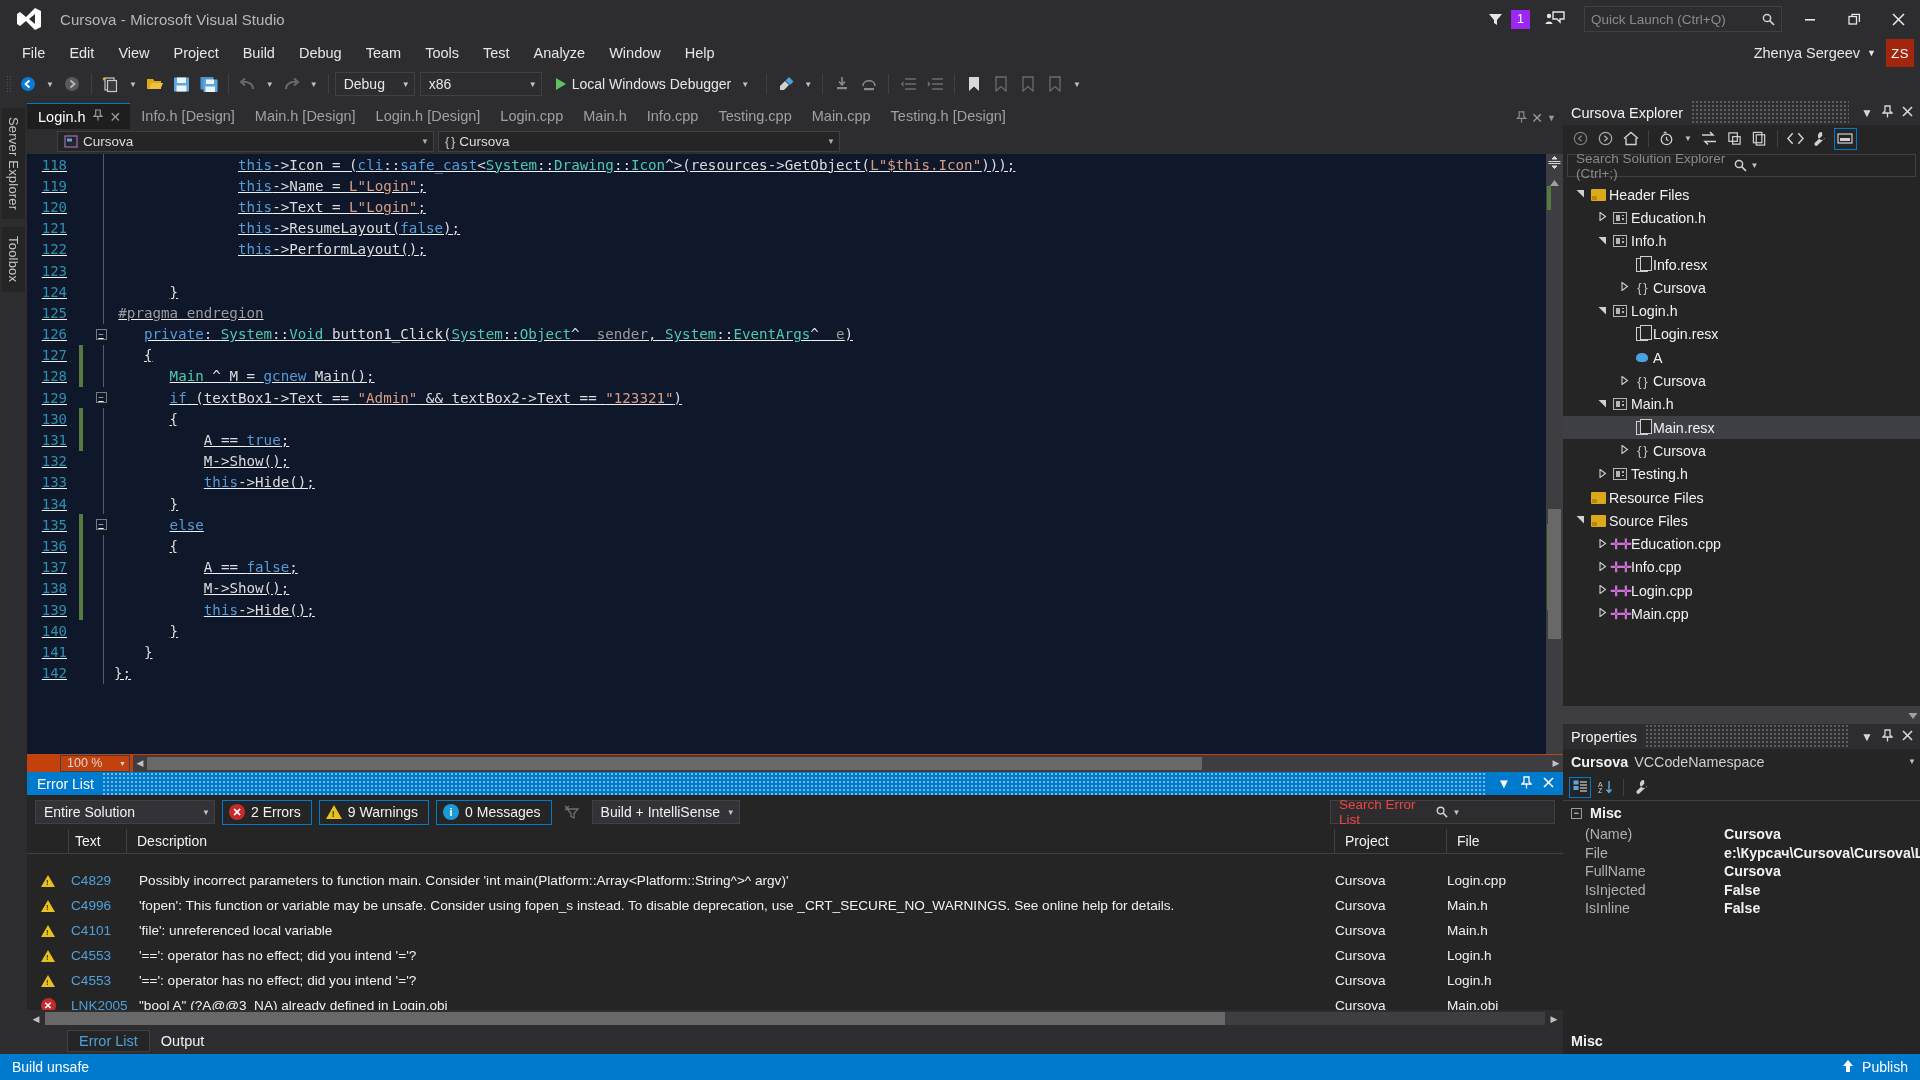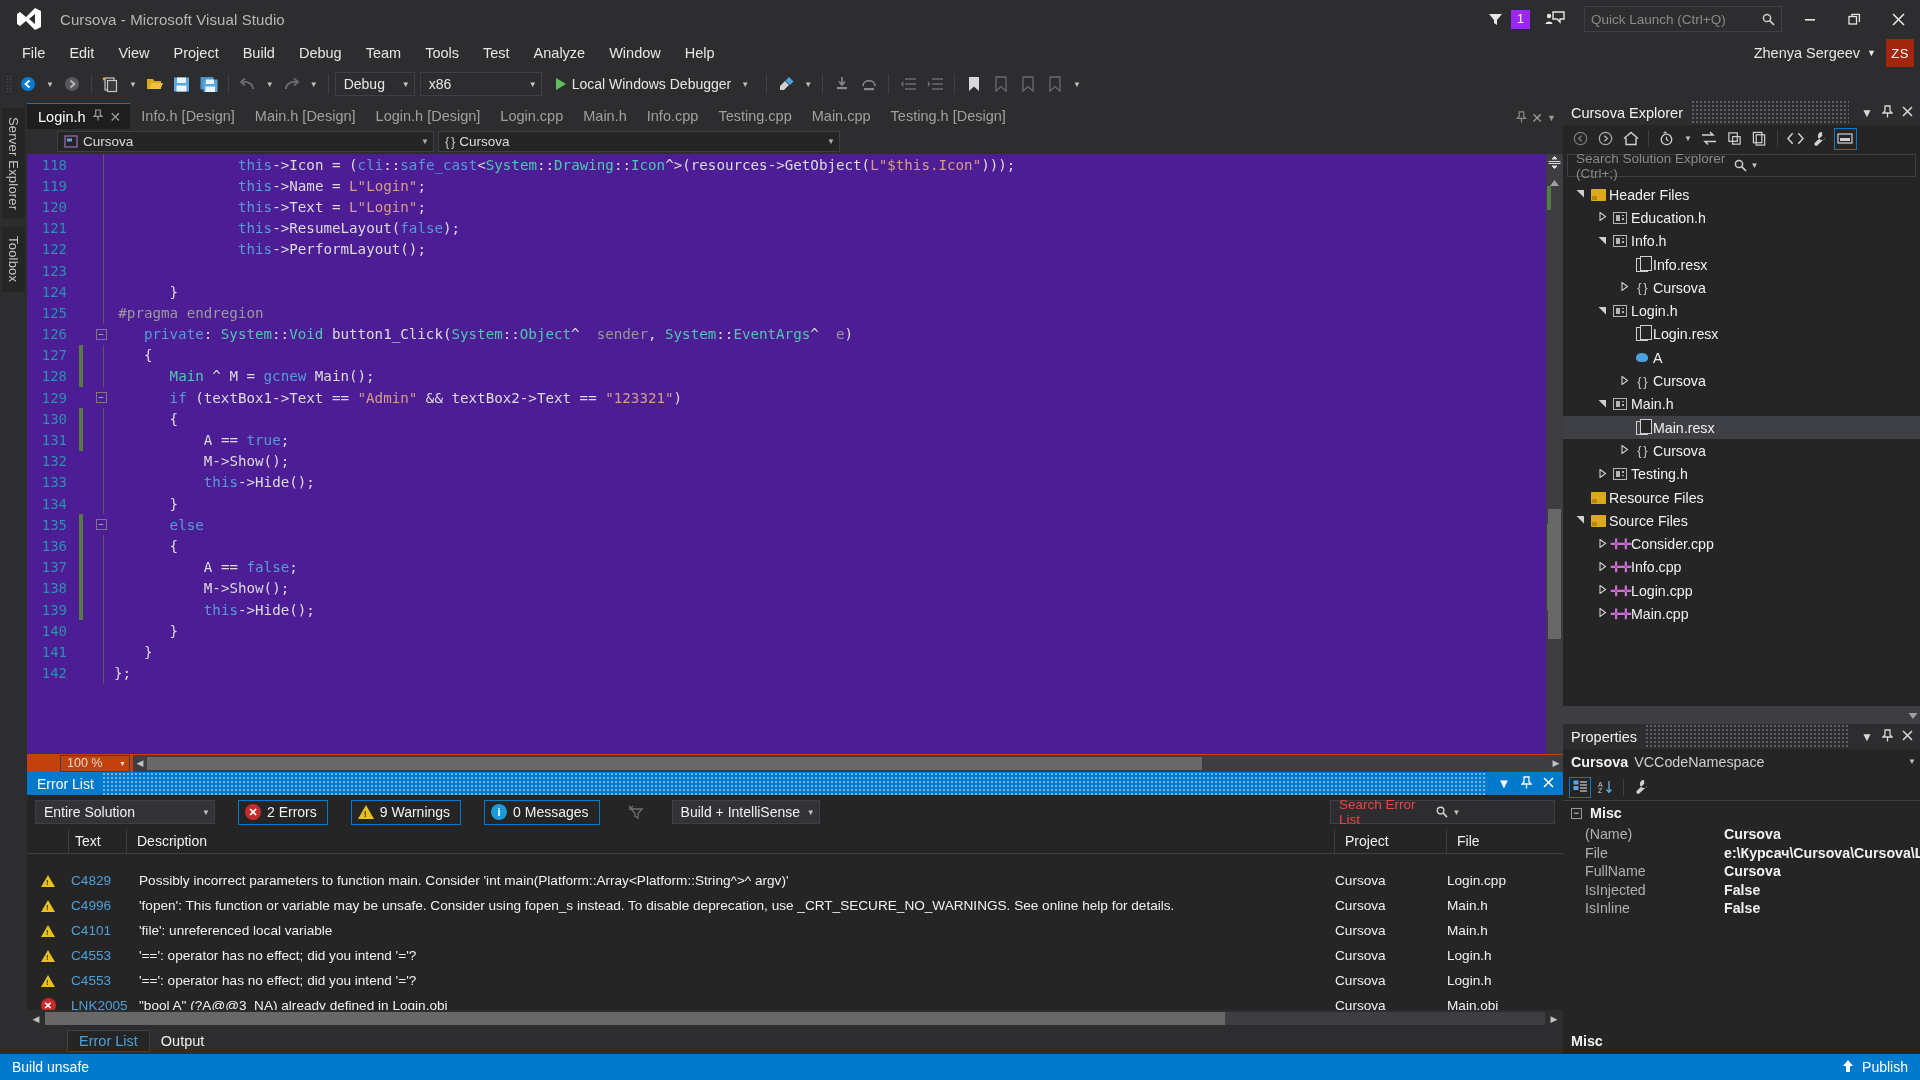--- a/index.html
+++ b/index.html
@@ -68,21 +68,21 @@
   .tab .x { font-size:14px; color:#9a9a9a; }
   .tabstrip-right { margin-left:auto; display:flex; align-items:center; gap:4px; padding:0 7px 3px 0; color:#9a9a9a; }
 
   
   .navbar { height:25px; background:#2d2d30; display:flex; align-items:center; flex:0 0 25px; gap:0; }
   .navcombo { height:21px; border:1px solid #3f3f46; background:#252526; display:flex; align-items:center;
               padding:0 4px 0 6px; color:#dcdcdc; font-size:13.5px; gap:5px; }
   .navcombo .cc { font-size:8px; color:#b0b0b0; margin-left:auto; padding-left:6px; }
 
   
-  .editorwrap { flex:1; display:flex; background:#4c1d95; min-height:0; position:relative; }
+  .editorwrap { flex:1; display:flex; background:#0f172a; min-height:0; position:relative;text-decoration:underline; }
   .editor { flex:1; position:relative; overflow:hidden;
             font-family:"DejaVu Sans Mono","Liberation Mono",monospace; font-size:14.2px; }
   .codeline { height:21.2px; display:flex; align-items:center; white-space:pre; }
   .ln { width:52px; text-align:right; padding-right:12px; color:#2b91af; flex:0 0 52px;
         font-family:"DejaVu Sans Mono",monospace; font-size:14px; }
   .glyphcol { width:15px; flex:0 0 15px; position:relative; }
   .chgbar { width:4px; height:21.2px; background:#577a41; display:block; }
   .foldbox { width:11px; height:11px; border:1px solid #7a7a7a; color:#c0c0c0; font-size:9px;
              line-height:9px; text-align:center; position:relative; top:0; }
   .foldline { width:1px; background:#5a5a5a; height:21.2px; margin-left:5px; }
@@ -103,21 +103,21 @@
   .htrack { flex:1; height:17px; background:#3e3e42; display:flex; align-items:center; margin-left:3px; position:relative; }
   .h-arrow { width:14px; text-align:center; color:#c0c0c0; font-size:9px; }
   .h-thumb { height:13px; background:#686868; }
 
   
   .errpanel { height:282px; background:#252526; display:flex; flex-direction:column; flex:0 0 282px; }
   .errtitle { height:23px; background:#007acc; display:flex; align-items:center; padding:0 4px 0 10px; color:#fff; font-size:14px; }
   .errtitle .dots { flex:1; height:23px; margin:0 8px;
       background-image:radial-gradient(rgba(255,255,255,.45) 1px, transparent 1px); background-size:4px 4px; }
   .errtitle .ti { width:22px; text-align:center; color:#fff; font-size:13px; }
-  .errtool { height:34px; background:#252526; display:flex; align-items:center; padding:0 8px; gap:23px; flex:0 0 34px; }
+  .errtool { height:34px; background:#252526; display:flex; align-items:center; padding:0 8px; gap:7px; flex:0 0 34px; }
   .scombo { width:180px; height:24px; border:1px solid #3f3f46; background:#333337; display:flex;
             align-items:center; padding:0 4px 0 8px; color:#f1f1f1; font-size:14px; }
   .scombo .cc { margin-left:auto; font-size:8px; color:#c0c0c0; }
   .pillbtn { height:25px; border:1px solid #007acc; display:flex; align-items:center; gap:6px;
              padding:0 10px 0 6px; color:#f1f1f1; font-size:14px; }
   .ic-err { width:16px; height:16px; border-radius:50%; background:#c52b2b; color:#fff; font-size:11px; font-weight:bold;
             display:flex; align-items:center; justify-content:center; }
   .ic-warn { width:0;height:0;border-left:8px solid transparent;border-right:8px solid transparent;
              border-bottom:14px solid #e8c020; position:relative; }
   .ic-warn::after { content:"!"; position:absolute; left:-2px; top:4px; font-size:9px; color:#3a3a00; font-weight:bold; }
@@ -918,21 +918,21 @@
             </span>
             <span>Source Files</span>
           </div>
           <div class="trow" style="padding-left: 32px;">
             <span class="tarrow"><svg width="9" height="9" viewBox="0 0 9 9">
                 <path d="M2 0.5 L7.5 4.5 L2 8.5 Z" fill="none" stroke="#d0d0d4" stroke-width="1.1"></path>
               </svg></span>
             <span class="ticon">
               <span class="cpp-ic">✛✛</span>
             </span>
-            <span>Consider.cpp</span>
+            <span>Education.cpp</span>
           </div>
           <div class="trow" style="padding-left: 32px;">
             <span class="tarrow"><svg width="9" height="9" viewBox="0 0 9 9">
                 <path d="M2 0.5 L7.5 4.5 L2 8.5 Z" fill="none" stroke="#d0d0d4" stroke-width="1.1"></path>
               </svg></span>
             <span class="ticon">
               <span class="cpp-ic">✛✛</span>
             </span>
             <span>Info.cpp</span>
           </div>

